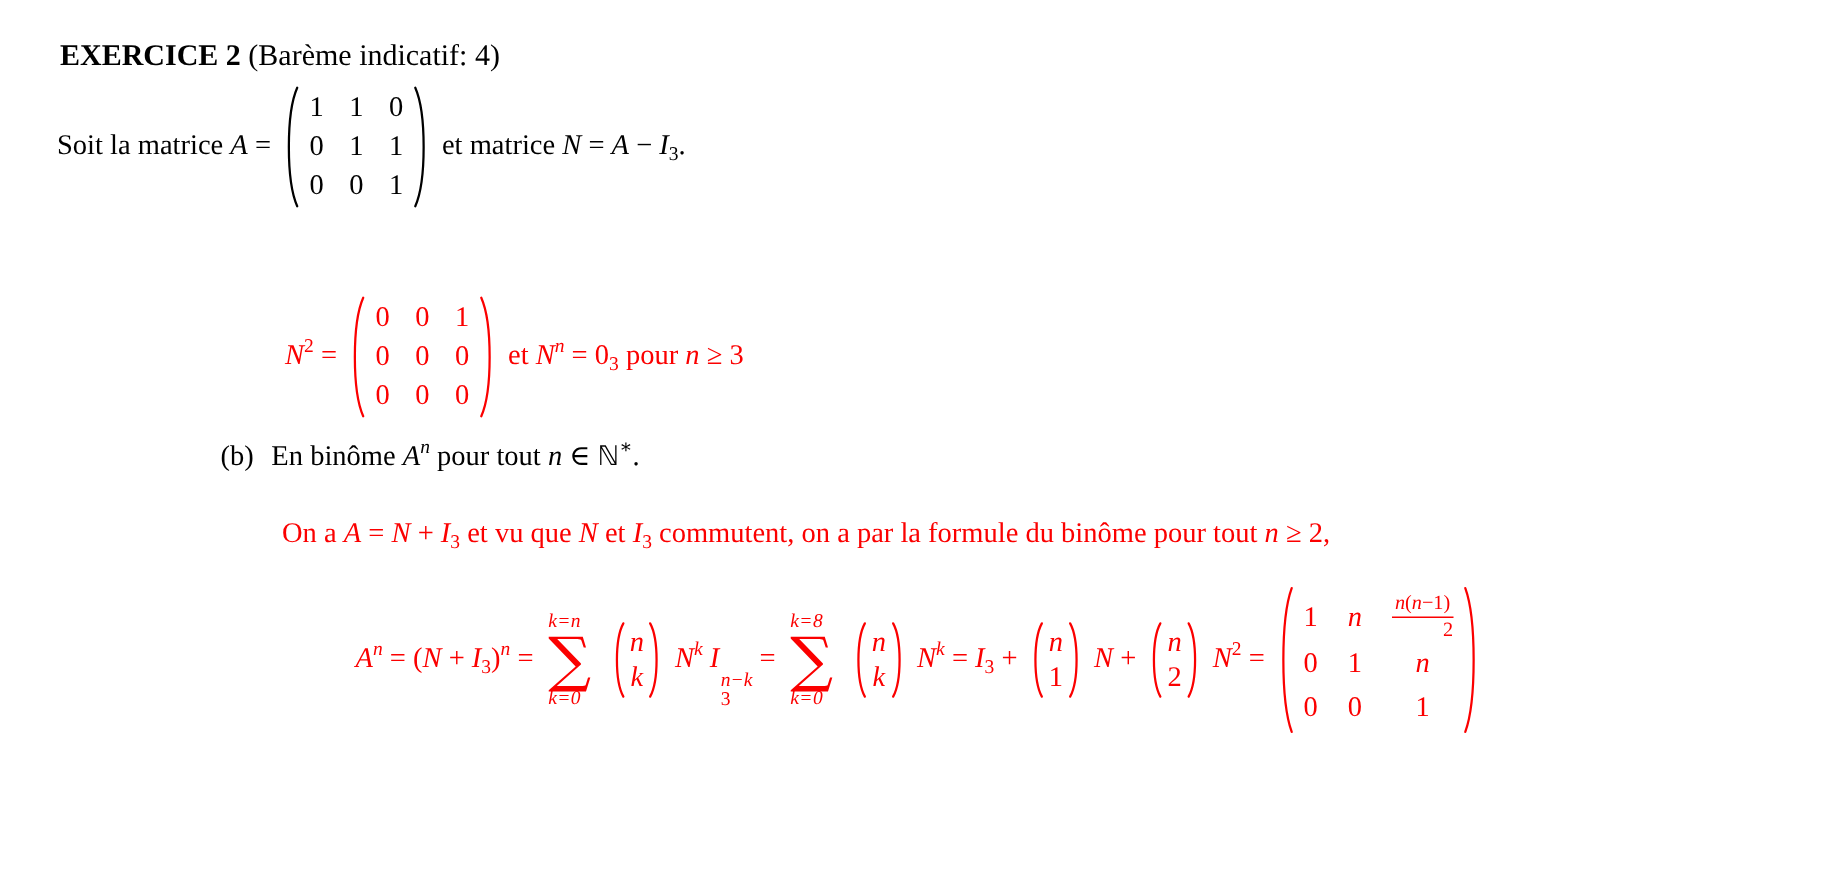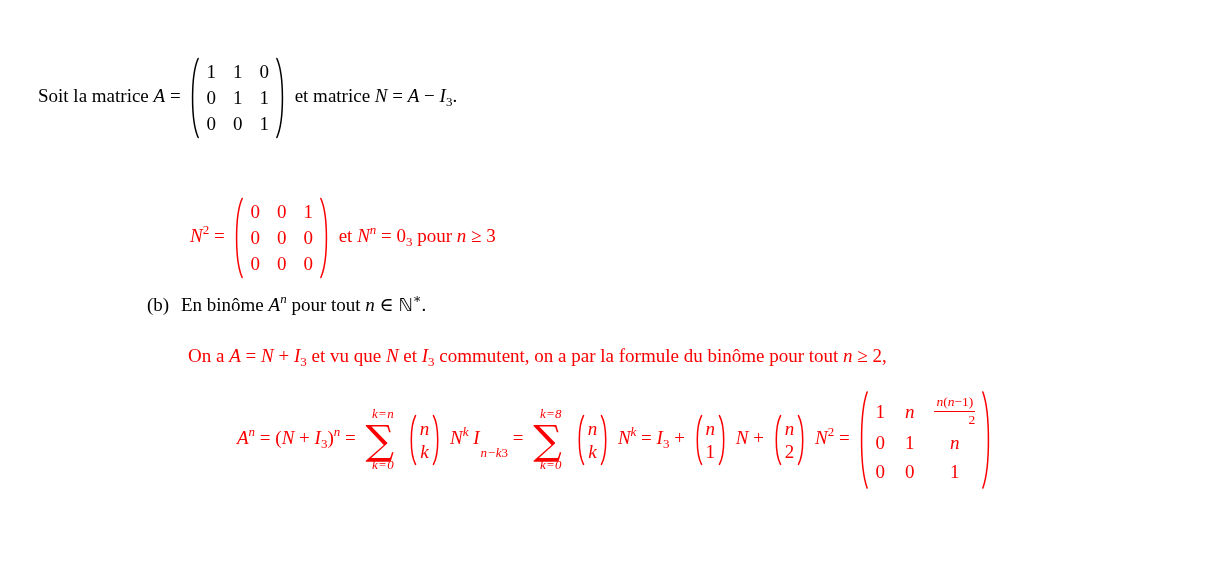--- a/index.html
+++ b/index.html
@@ -31,26 +31,26 @@
   .mat.result svg.paren { height:102px; }
   .mat.result .cells { column-gap:20px; line-height:29px; }
   svg.paren path { stroke:currentColor; fill:none; stroke-width:1.5; vector-effect:non-scaling-stroke; stroke-linecap:round; }
 
   
   .binom { display:inline-flex; align-items:center; vertical-align:middle; margin:0 3px; }
   .binom svg.paren { width:10px; height:52px; display:block; }
   .binom .bc { display:flex; flex-direction:column; align-items:center; line-height:23px; padding:0 3px; }
 
   
-  .sum { display:inline-flex; flex-direction:column; align-items:flex-end; vertical-align:middle; margin:0 5px; }
+  .sum { display:inline-flex; flex-direction:column; align-items:flex-start; vertical-align:middle; margin:0 5px; }
   .sum .lim { font-size:13px; font-style:italic; line-height:1.1; letter-spacing:0.3px; }
   .sum .sigma { font-size:40px; line-height:0.92; font-family:"DejaVu Serif","DejaVu Sans",serif; }
 
   
-  .stack { display:inline-flex; justify-content:center; align-items:flex-start;
+  .stack { display:inline-flex; flex-direction:column; justify-content:center; align-items:flex-start;
            height:38px; font-size:13px; line-height:1; vertical-align:-13px; margin-left:1px; }
   .stack .st { font-style:italic; }
 
   
   .frac { display:inline-flex; flex-direction:column; align-items:flex-end; font-size:13.5px; line-height:1.2; }
   .frac .num { border-bottom:1.3px solid currentColor; padding:0 2px; }
 
   #line-title   { left:40px;  top:26px;  font-size:20px; }
   #line-intro   { left:38px;  top:56px; }
   #line-item-a  { left:147px; top:144px; }
@@ -59,20 +59,24 @@
   #line-answer-b-intro { left:188px; top:345px; }
   #line-formula { left:237px; top:389px; }
 
   .enum-label { margin-right:7px; }
 </style>
 </head>
 <body>
 
 <div class="page">
 
+  <div class="abs" id="line-title">
+    <span class="b">EXERCICE 2</span>
+    <span>(Barème indicatif: 4)</span>
+  </div>
 
   <div class="abs" id="line-intro">
     <span>Soit la matrice</span>
     <span class="it">A</span>
     <span>=</span>
     <span class="mat">
       <svg class="paren" viewBox="0 0 14 100" preserveAspectRatio="none">
           <path d="M12 3 C4 23 4 77 12 97"></path>
         </svg>
       <span class="cells">

